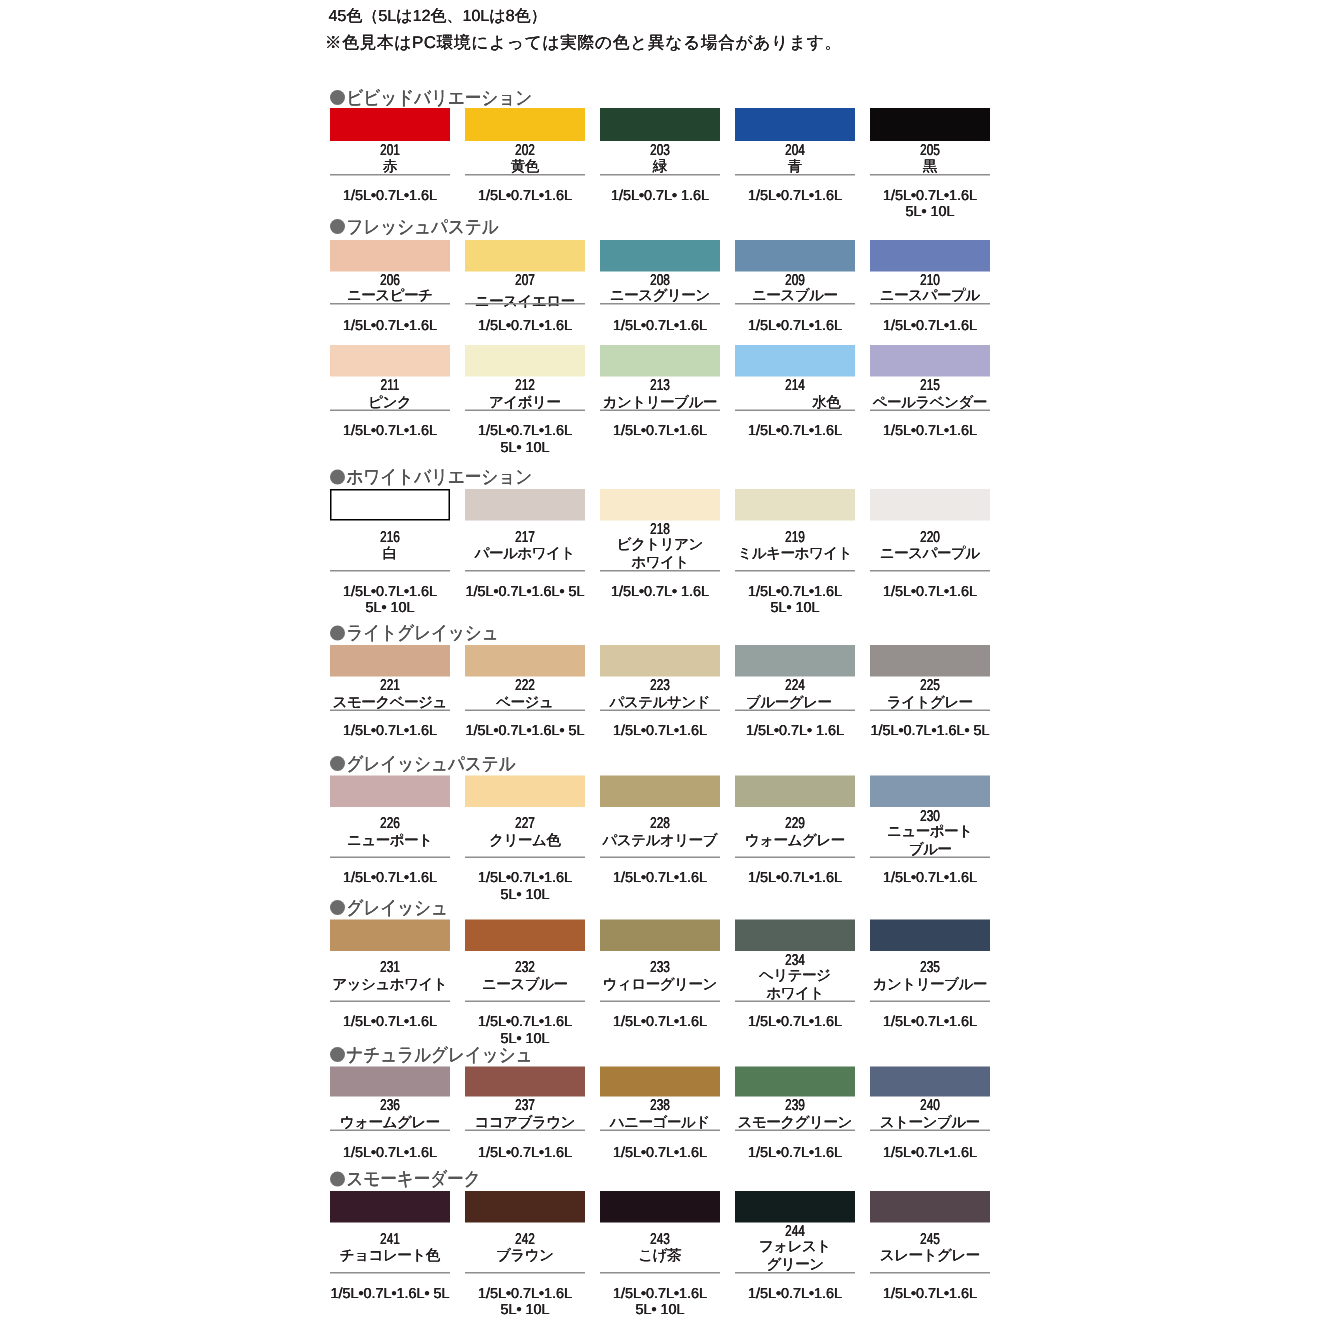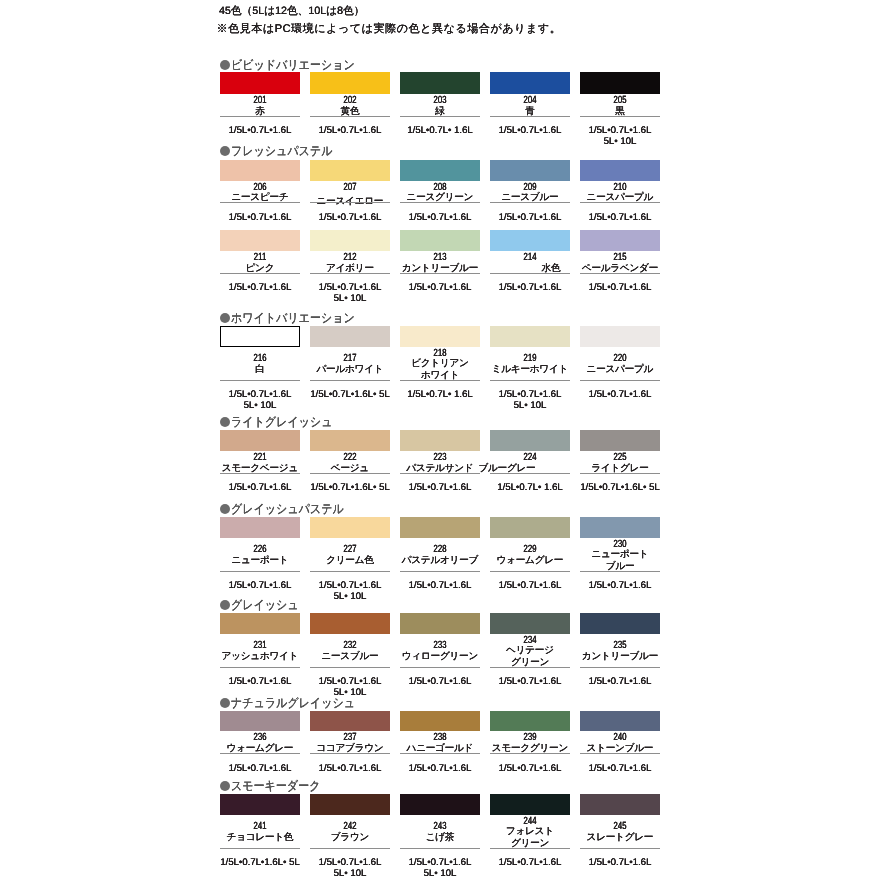--- a/index.html
+++ b/index.html
@@ -219,21 +219,21 @@
       <div class="cell">
         <div class="sw" style="left:400px;top:430.4px;height:20.5px;background:#D7C6A2"></div>
         <div class="code" style="left:400px;top:452.9px">223</div>
         <div class="nm" style="left:400px;top:462.6px">パステルサンド</div>
         <div class="rule" style="left:400px;top:472.8px"></div>
         <div class="sz" style="left:400px;top:483px">1/5L•0.7L•1.6L</div>
       </div>
       <div class="cell">
         <div class="sw" style="left:490px;top:430.4px;height:20.5px;background:#95A19F"></div>
         <div class="code" style="left:490px;top:452.9px">224</div>
-        <div class="nm" style="left:467px;top:462.6px">ブルーグレー</div>
+        <div class="nm" style="left:486px;top:462.6px">ブルーグレー</div>
         <div class="rule" style="left:490px;top:472.8px"></div>
         <div class="sz" style="left:490px;top:483px">1/5L•0.7L• 1.6L</div>
       </div>
       <div class="cell">
         <div class="sw" style="left:580px;top:430.4px;height:20.5px;background:#95908D"></div>
         <div class="code" style="left:580px;top:452.9px">225</div>
         <div class="nm" style="left:580px;top:462.6px">ライトグレー</div>
         <div class="rule" style="left:580px;top:472.8px"></div>
         <div class="sz" style="left:580px;top:483px">1/5L•0.7L•1.6L• 5L</div>
       </div>
@@ -305,21 +305,21 @@
         <div class="sw" style="left:400px;top:612.7px;height:21px;background:#9D8D5D"></div>
         <div class="code" style="left:400px;top:641.35px">233</div>
         <div class="nm" style="left:400px;top:651.05px">ウィローグリーン</div>
         <div class="rule" style="left:400px;top:666.9px"></div>
         <div class="sz" style="left:400px;top:677.1px">1/5L•0.7L•1.6L</div>
       </div>
       <div class="cell">
         <div class="sw" style="left:490px;top:612.7px;height:21px;background:#55625B"></div>
         <div class="code" style="left:490px;top:635.7px">234</div>
         <div class="nm" style="left:490px;top:645.4px">ヘリテージ
-グリーン</div>
+ホワイト</div>
         <div class="rule" style="left:490px;top:666.9px"></div>
         <div class="sz" style="left:490px;top:677.1px">1/5L•0.7L•1.6L</div>
       </div>
       <div class="cell">
         <div class="sw" style="left:580px;top:612.7px;height:21px;background:#35455B"></div>
         <div class="code" style="left:580px;top:641.35px">235</div>
         <div class="nm" style="left:580px;top:651.05px">カントリーブルー</div>
         <div class="rule" style="left:580px;top:666.9px"></div>
         <div class="sz" style="left:580px;top:677.1px">1/5L•0.7L•1.6L</div>
       </div>

